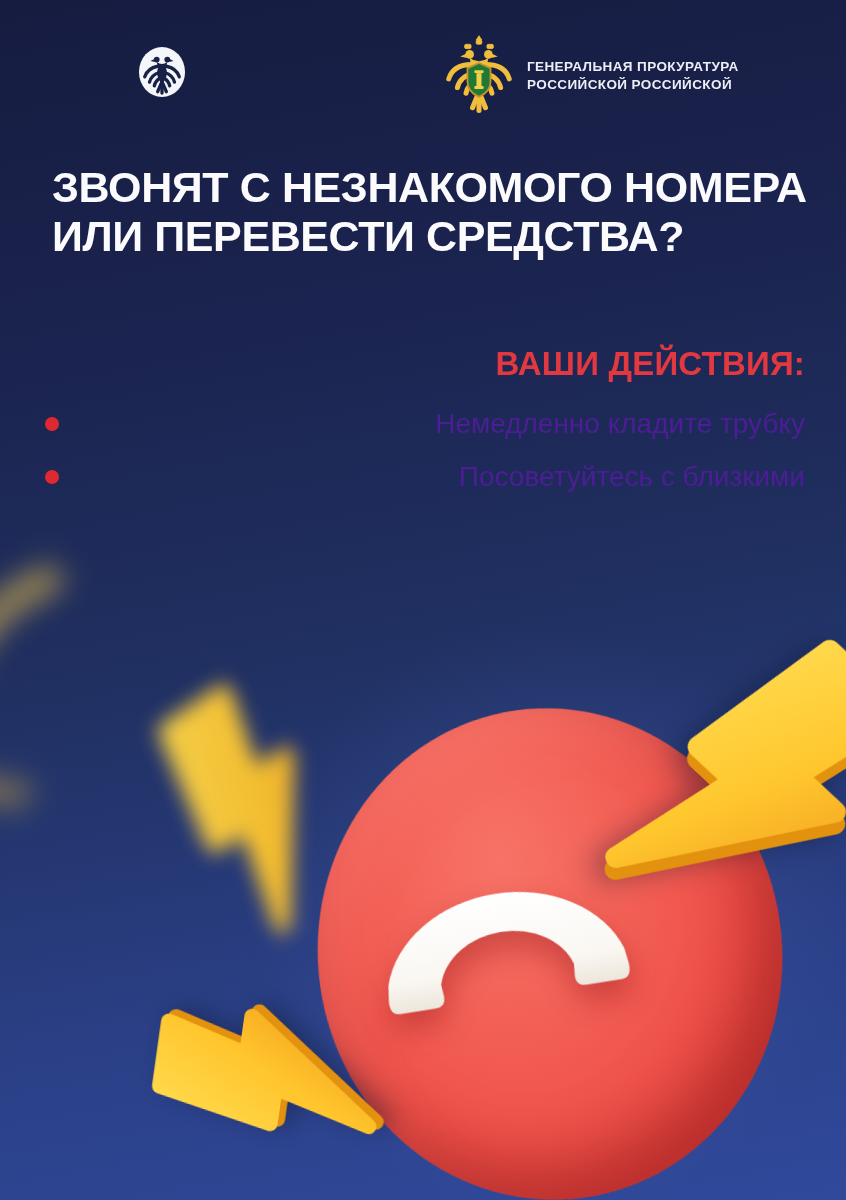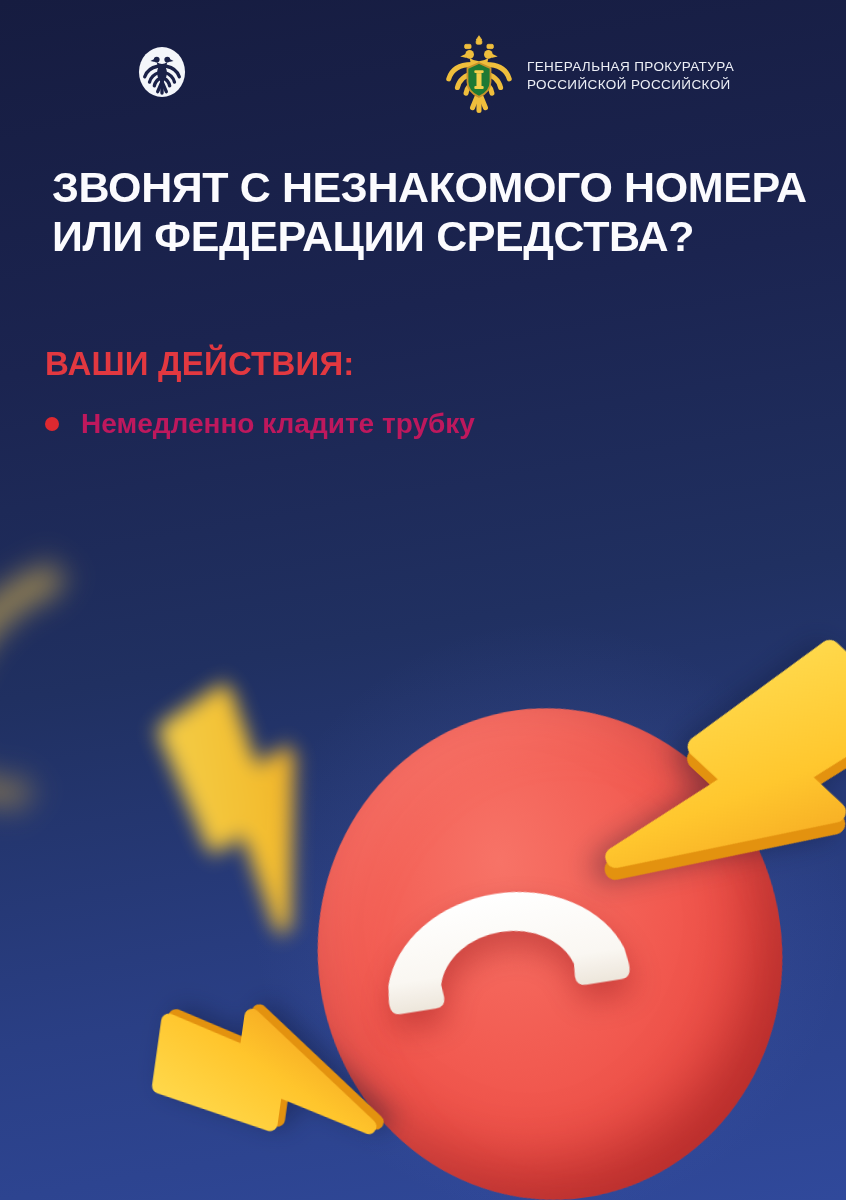--- a/index.html
+++ b/index.html
@@ -26,29 +26,29 @@
     transform:rotate(-8deg);filter:blur(.5px);}
   .handset{position:absolute;left:360px;top:848px;width:280px;height:157px;transform:rotate(-9deg);
     filter:drop-shadow(0 16px 16px rgba(150,25,28,.45));}
   
   .content{position:absolute;inset:0;z-index:1;}
   .logos{position:absolute;left:0;top:0;width:100%;}
   .bank-logo{position:absolute;left:138px;top:46px;display:flex;align-items:center;gap:14px;}
   .bank-logo .label{font-size:28px;font-weight:500;color:#F4F6FA;letter-spacing:.4px;}
   .gp-logo{position:absolute;left:443px;top:34px;display:flex;align-items:center;gap:12px;}
   .gp-text{display:flex;flex-direction:column;gap:2px;}
-  .gp-text span{font-size:13.5px;line-height:16px;font-weight:400;color:#EDEFF6;letter-spacing:.4px;}
+  .gp-text span{font-size:13.5px;line-height:16px;font-weight:700;color:#EDEFF6;letter-spacing:.4px;}
   h1.headline{position:absolute;left:45px;top:156px;margin:7px;color:#FBFBFE;
     font-size:43px;line-height:49px;font-weight:900;letter-spacing:-.4px;}
   h1.headline span{display:block;}
-  .actions{position:absolute;left:45px;top:345px;width:760px;}
+  .actions{position:absolute;left:45px;top:345px;width:760px;text-align:right;}
   .actions h2{margin:0 0 21px 0;color:#E23840;font-size:33px;font-weight:900;letter-spacing:.2px;}
   .actions ul{list-style:none;margin:0;padding:0;}
   .actions li{position:relative;padding-left:36px;margin:0 0 14px 0;max-width:735px;
-    color:#be185d;font-size:28px;line-height:39px;font-weight:700;}
+    color:#4c1d95;font-size:28px;line-height:39px;font-weight:400;}
   .dot{position:absolute;left:0;top:13px;width:14px;height:14px;border-radius:50%;background:#DE2930;}
 </style>
 </head>
 <body>
 
 <div class="illustration">
   <div class="glow"></div>
   <div class="curl"></div>
 
   <svg class="bolt bolt-blur" viewBox="0 0 140 220">
@@ -165,25 +165,29 @@
       </svg>
       <div class="gp-text">
         <span>ГЕНЕРАЛЬНАЯ ПРОКУРАТУРА</span>
         <span>РОССИЙСКОЙ РОССИЙСКОЙ</span>
       </div>
     </div>
   </div>
 
   <h1 class="headline">
     <span>ЗВОНЯТ С НЕЗНАКОМОГО НОМЕРА</span>
-    <span>ИЛИ ФЕДЕРАЦИИ СРЕДСТВА?</span>
+    <span>ИЛИ ПЕРЕВЕСТИ СРЕДСТВА?</span>
   </h1>
 
   <section class="actions">
     <h2>ВАШИ ДЕЙСТВИЯ:</h2>
     <ul>
       <li>
         <span class="dot"></span>
         <span>Немедленно кладите трубку</span>
       </li>
+      <li>
+        <span class="dot"></span>
+        <span>Посоветуйтесь с близкими</span>
+      </li>
     </ul>
   </section>
 </div>
 
 </body></html>

